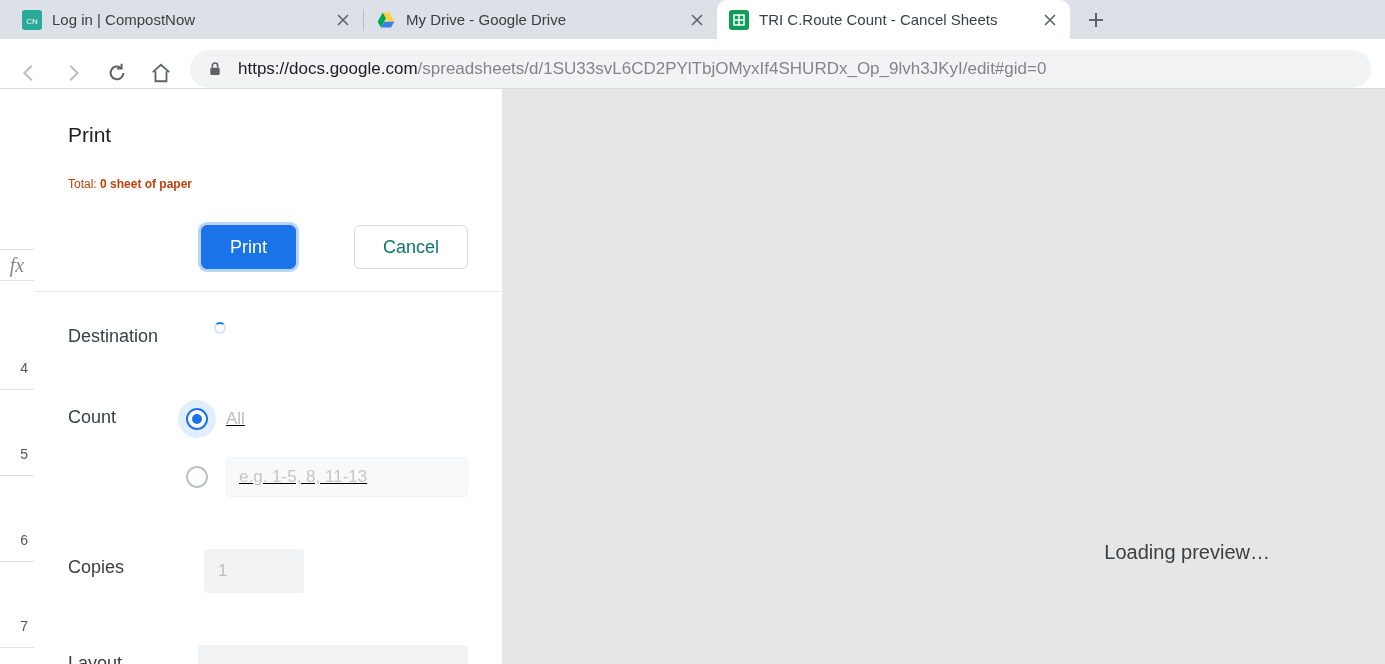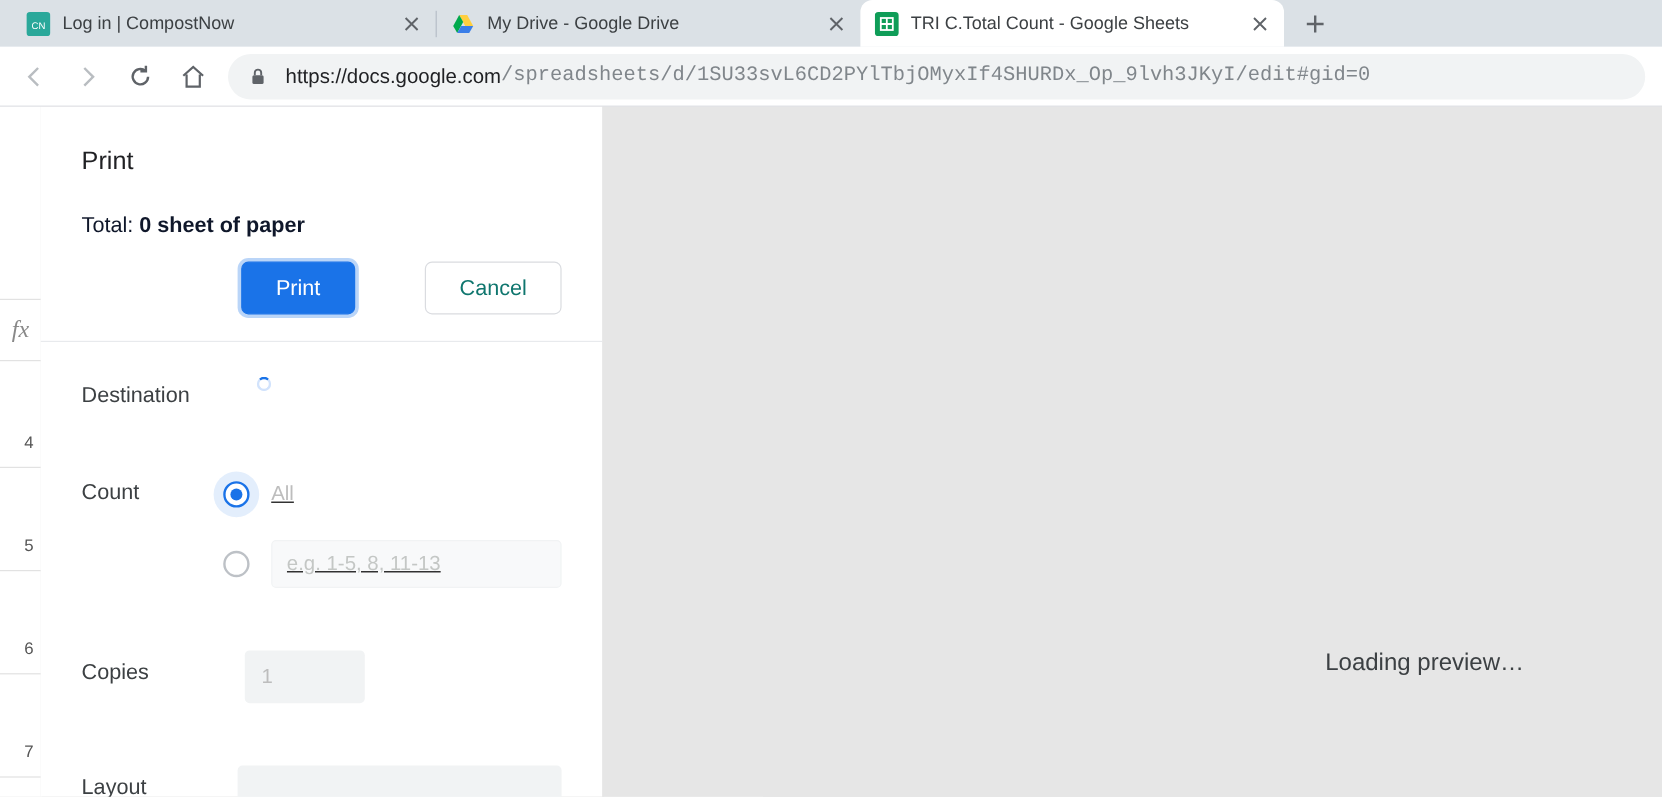--- a/index.html
+++ b/index.html
@@ -8,40 +8,40 @@
   
   .tab-strip { display: flex; align-items: center; height: 39px; background: #dbe1e6; padding-left: 10px; }
   .tab { display: flex; align-items: center; height: 39px; width: 353px; padding: 0 12px; font-size: 15px; color: #3c4043; position: relative; }
   .tab.active { background: #fff; border-top-left-radius: 10px; border-top-right-radius: 10px; }
   .tab .favicon { width: 20px; height: 20px; margin-right: 10px; display:flex; align-items:center; justify-content:center; }
   .tab .title { flex: 1; white-space: nowrap; overflow: hidden; text-overflow: ellipsis; }
   .tab .close { width: 16px; height: 16px; margin-left: 8px; display:flex; align-items:center; justify-content:center; color:#5f6368; cursor:pointer; }
   .tab-sep { width:1px; height:22px; background:#b6bec7; }
   .newtab { width: 32px; height: 32px; display:flex; align-items:center; justify-content:center; margin-left:10px; color:#5f6368; cursor:pointer; }
 
-  .toolbar { display:flex; align-items:center; height:50px; background:#fff; border-bottom:1px solid #d9dde1; padding: 0 14px; gap: 14px; }
+  .toolbar { display:flex; align-items:flex-end; height:50px; background:#fff; border-bottom:1px solid #d9dde1; padding: 0 14px; gap: 14px; }
   .nav-btn { width:30px; height:30px; display:flex; align-items:center; justify-content:center; color:#5f6368; cursor:pointer; }
   .nav-btn.disabled { color:#b9bdc1; }
   .omnibox { flex:1; height:38px; background:#f1f3f4; border-radius:20px; display:flex; align-items:center; padding:0 16px; font-size:17px; color:#202124; }
   .lock { width:18px; height:18px; margin-right:14px; display:flex; align-items:center; justify-content:center; color:#5f6368; }
-  .url-muted { color:#80868b;font-family:Liberation Mono, monospace; }
+  .url-muted { color:#80868b; }
 
   
   .content { position: relative; height: 575px; background:#e6e6e6; }
 
   
   .sheet-gutter { position:absolute; left:0; top:0; width:34px; height:100%; background:#fff; }
-  .fx { position:absolute; left:0; top:160px; width:34px; height:52px; display:flex; align-items:center; justify-content:center; font-style:italic; font-family: "Times New Roman", serif; font-size:20px; color:#898989; border-top:1px solid #e2e2e2; border-bottom:1px solid #e2e2e2; }
+  .fx { position:absolute; left:0; top:160px; width:34px; height:32px; display:flex; align-items:center; justify-content:center; font-style:italic; font-family: "Times New Roman", serif; font-size:20px; color:#898989; border-top:1px solid #e2e2e2; border-bottom:1px solid #e2e2e2; }
   .rown { position:absolute; left:0; width:34px; height:43px; border-bottom:1px solid #e2e2e2; display:flex; align-items:center; justify-content:flex-end; padding-right:6px; font-size:14px; color:#555; }
 
   
   .print-dialog { position:absolute; left:34px; top:0; width:468px; height:100%; background:#fff; box-shadow: 1px 0 0 #e0e0e0; display:flex; flex-direction:column; }
   .pd-body { padding: 34px 34px 0 34px; }
   .pd-title { font-size:21px; color:#202124; margin-bottom: 30px; }
-  .pd-total { font-size:18px; color:#0f172a; margin-bottom: 20px; }
+  .pd-total { font-size:12px; color:#c2410c; margin-bottom: 34px; }
   .pd-total b { font-weight:600; }
   .pd-actions { display:flex; justify-content:flex-end; gap:14px; margin-bottom: 22px; }
   .btn { height:44px; padding: 0 28px; font-size:18px; border-radius:6px; cursor:pointer; display:flex; align-items:center; justify-content:center; }
   .btn-primary { background:#1a73e8; color:#fff; border:1px solid #1a73e8; box-shadow: 0 0 0 3px rgba(26,115,232,.3); }
   .btn-secondary { background:#fff; color:#0f766e; border:1px solid #dadce0;margin-left:44px; }
   .pd-divider { height:1px; background:#e8eaed; margin: 0 -34px 0 -34px; }
 
   .pd-section { display:flex; padding: 26px 34px; align-items:flex-start; }
   .pd-label { width:136px; font-size:18px; color:#3c4043; padding-top:8px; }
   .pd-control { flex:1; }
@@ -99,21 +99,21 @@
   </div>
   <div class="tab active">
     <span class="favicon">
       <svg width="20" height="20">
           <rect width="20" height="20" rx="3" fill="#0f9d58"></rect>
           <rect x="5" y="5" width="10" height="10" fill="none" stroke="#fff" stroke-width="1.5"></rect>
           <line x1="10" y1="5" x2="10" y2="15" stroke="#fff" stroke-width="1.5"></line>
           <line x1="5" y1="10" x2="15" y2="10" stroke="#fff" stroke-width="1.5"></line>
         </svg>
     </span>
-    <span class="title">TRI C.Total Count - Google Sheets</span>
+    <span class="title">TRI C.Route Count - Cancel Sheets</span>
     <span class="close">
       <svg width="12" height="12" viewBox="0 0 12 12">
           <path d="M1 1 L11 11 M11 1 L1 11" stroke="#5f6368" stroke-width="1.6"></path>
         </svg>
     </span>
   </div>
   <div class="newtab">
     <svg width="18" height="18" viewBox="0 0 18 18">
         <path d="M9 2 V16 M2 9 H16" stroke="#5f6368" stroke-width="2"></path>
       </svg>

